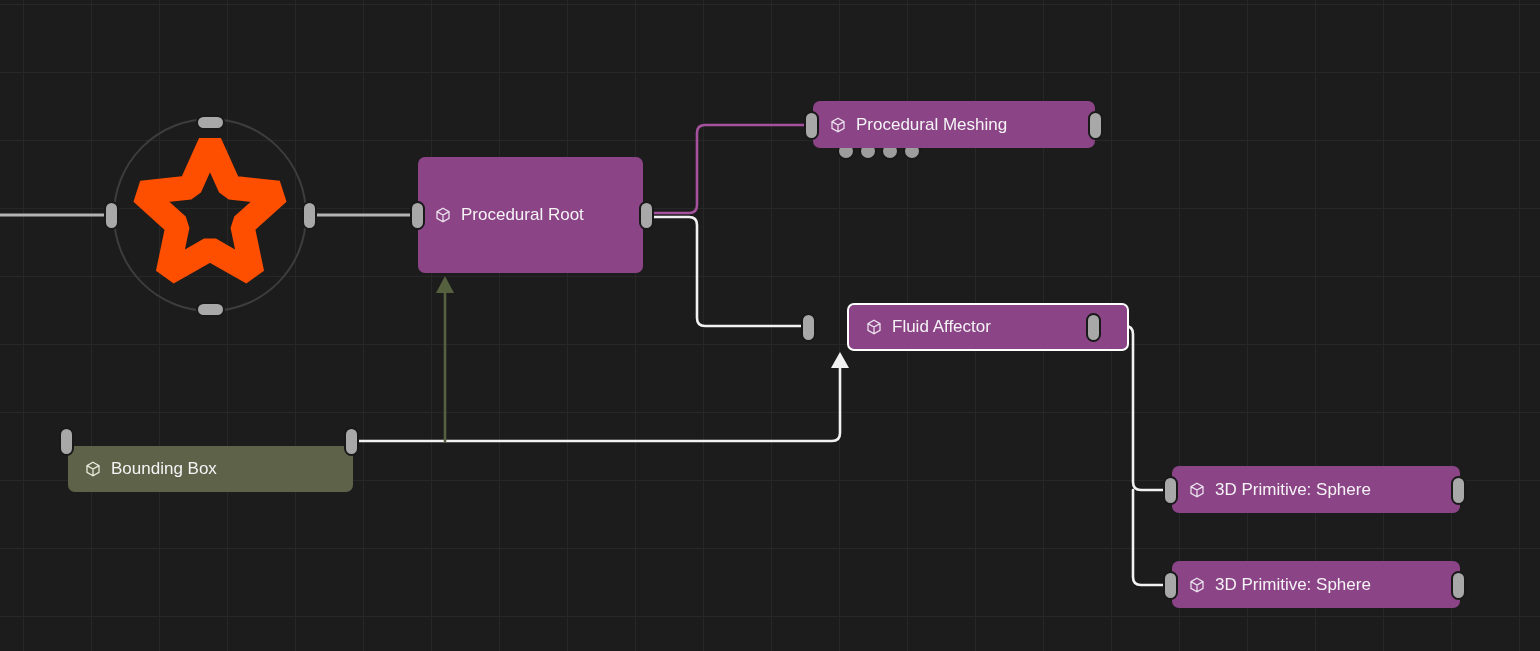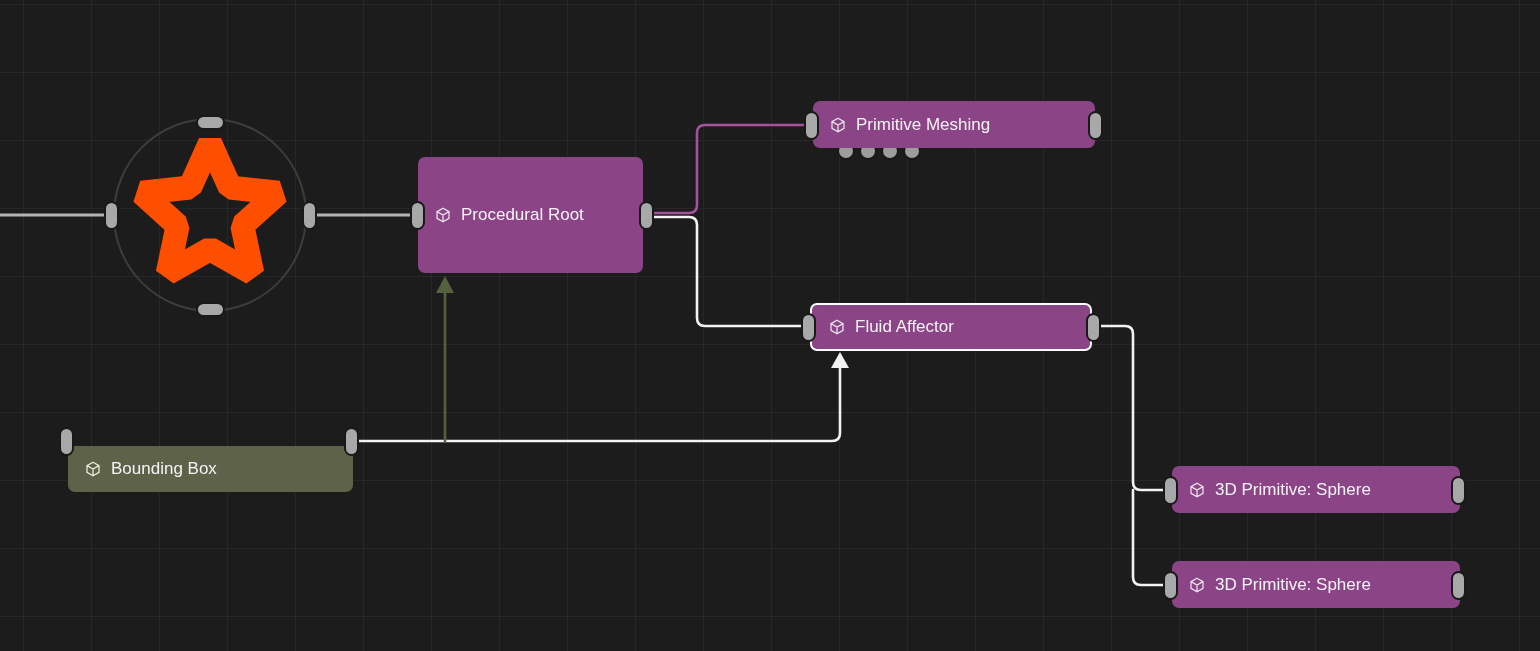--- a/index.html
+++ b/index.html
@@ -91,25 +91,25 @@
     </div>
   </div>
 
   <div class="node purple" style="left:813px;top:101px;width:282px;height:47px">
     <div class="node-label">
       <span class="node-icon">
         <svg width="18" height="18" viewBox="0 0 24 24" fill="none" stroke="currentColor" stroke-width="1.7">
             <path d="M12 3 L20 7.5 V16.5 L12 21 L4 16.5 V7.5 Z M4 7.5 L12 12 L20 7.5 M12 12 V21"></path>
           </svg>
       </span>
-      <span>Primitive Meshing</span>
+      <span>Procedural Meshing</span>
     </div>
   </div>
 
-  <div class="node purple selected" style="left:810px;top:303px;width:282px;height:48px">
+  <div class="node purple selected" style="left:847px;top:303px;width:282px;height:48px">
     <div class="node-label">
       <span class="node-icon">
         <svg width="18" height="18" viewBox="0 0 24 24" fill="none" stroke="currentColor" stroke-width="1.7">
             <path d="M12 3 L20 7.5 V16.5 L12 21 L4 16.5 V7.5 Z M4 7.5 L12 12 L20 7.5 M12 12 V21"></path>
           </svg>
       </span>
       <span>Fluid Affector</span>
     </div>
   </div>
 

